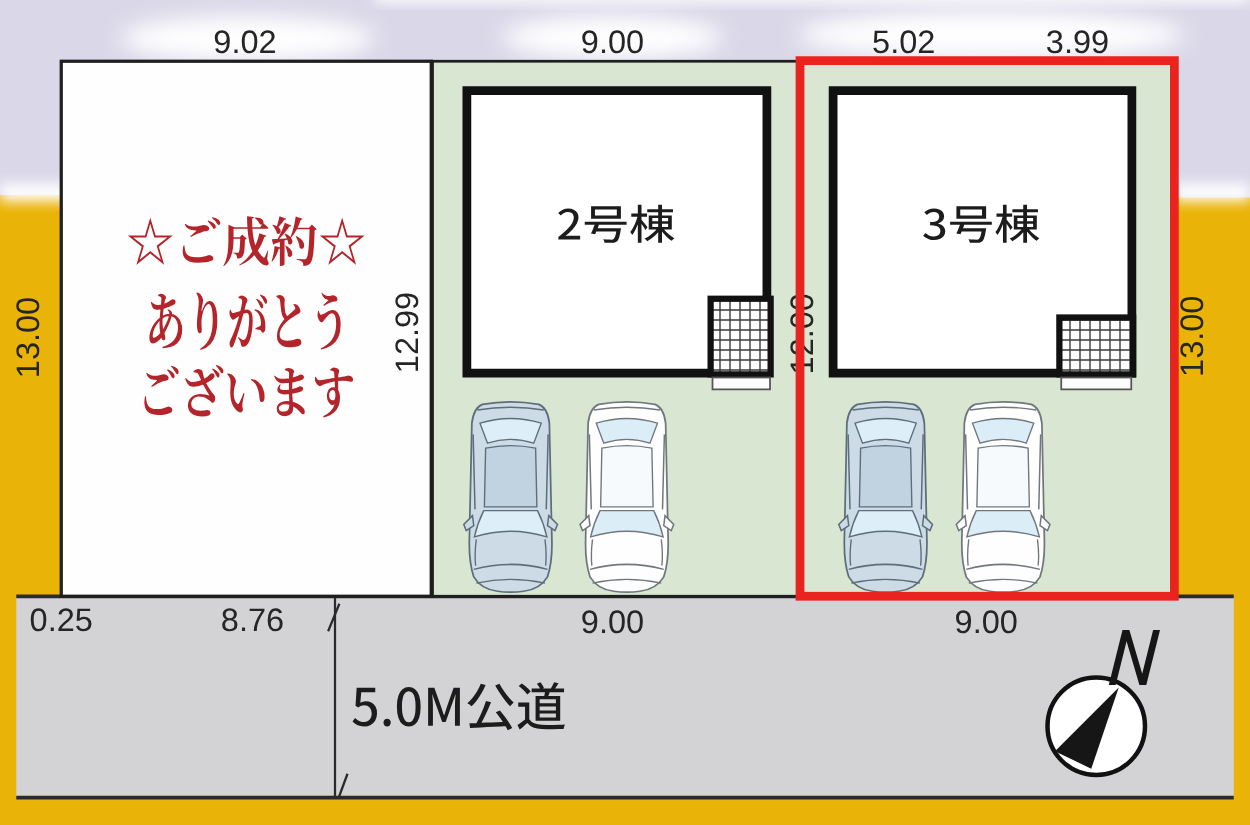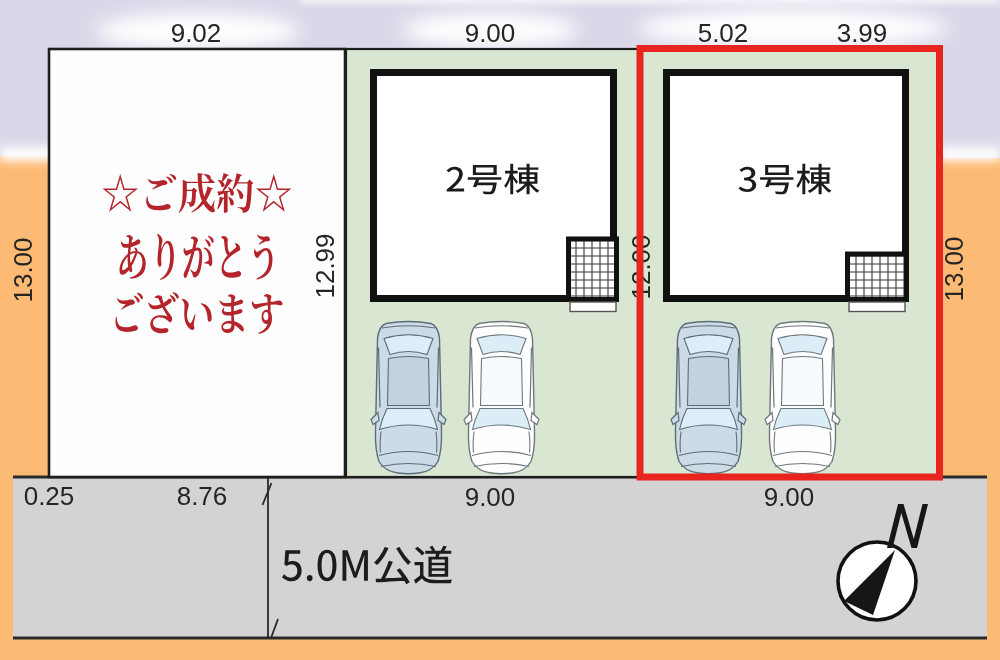--- a/index.html
+++ b/index.html
@@ -1,15 +1,15 @@
 <!DOCTYPE html>
 <html><head><meta charset="utf-8">
 <style>
 html,body{margin:0;padding:0;background:#fff;}
-#wrap{position:relative;width:1000px;height:660px;overflow:hidden;background:#fdba74;}
+#wrap{position:relative;width:1000px;height:660px;overflow:hidden;background:#eab308;}
 svg{display:block}
 .dim{font-family:"Liberation Sans",sans-serif;font-size:26px;fill:#252525;}
 </style></head><body>
 <div id="wrap">
 <svg width="1000" height="660" viewBox="0 0 1000 660">
 <defs>
 
 <pattern id="hatch" width="8" height="8" patternUnits="userSpaceOnUse">
   <rect width="8" height="8" fill="#fdfdfd"></rect>
   <path d="M0,0H8M0,8H8M0,0V8M8,0V8" stroke="#3a3a3a" stroke-width="1.1" fill="none"></path>

